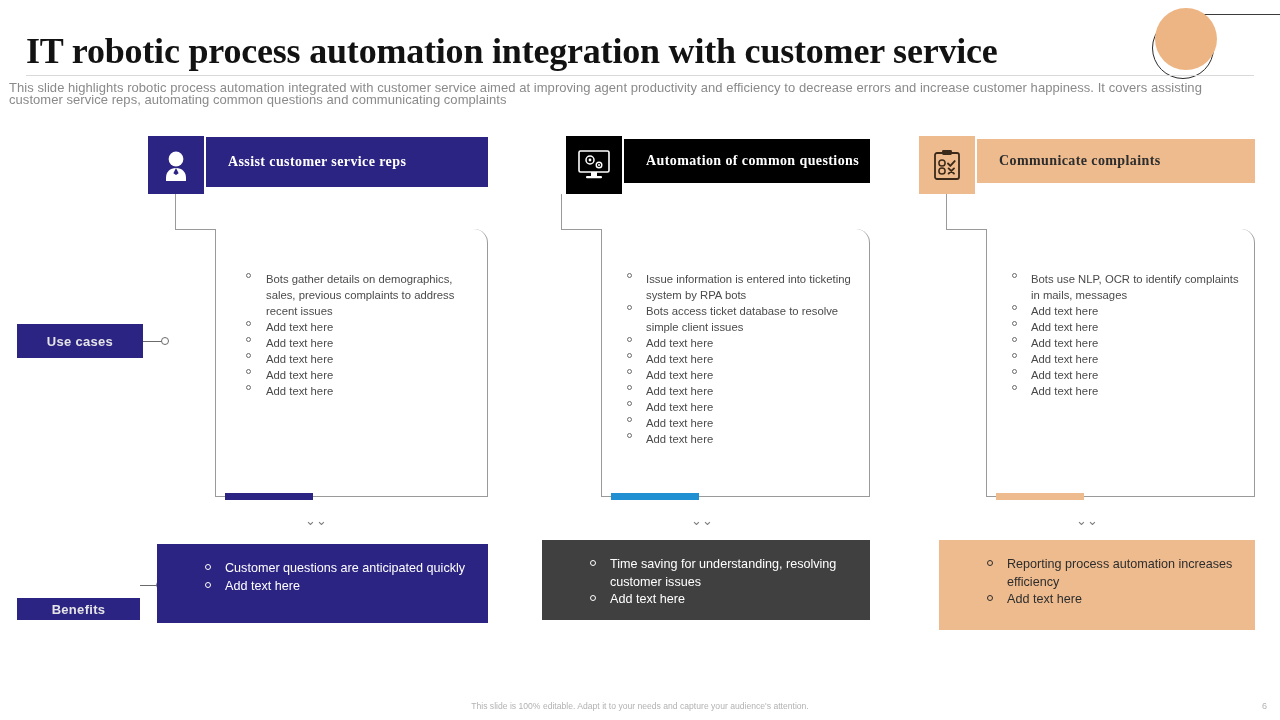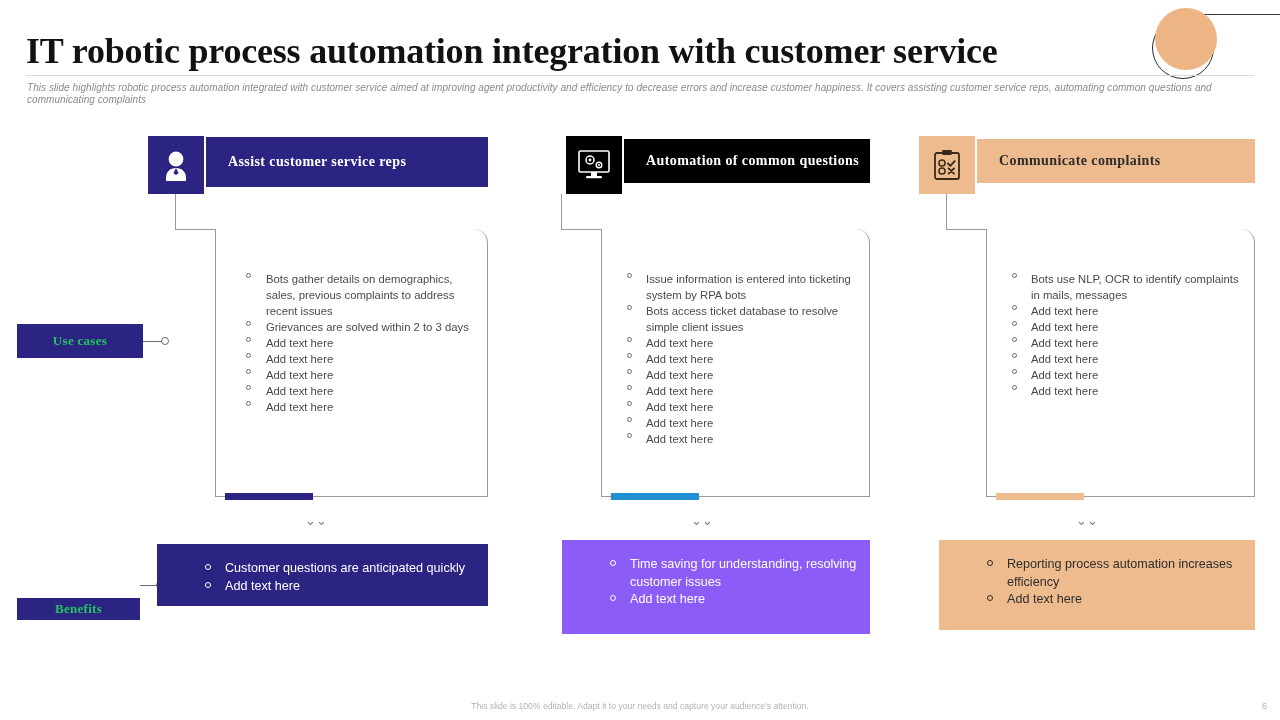--- a/index.html
+++ b/index.html
@@ -30,24 +30,23 @@
     position:absolute; left:26px; top:30px; width:1100px;
     font-family:"Liberation Serif", serif;
     font-size:36px; font-weight:bold; color:#121212;
     letter-spacing:-0.2px; white-space:nowrap;
   }
   .title-rule{
     position:absolute; left:26px; top:75px; width:1228px; height:1px;
     background:#d9d9d9;
   }
   .subtitle{
-    position:absolute; left:27px; top:82px; width:1224px;
-    font-size:10px; color:#8a8a8a; line-height:12px;
+    position:absolute; left:9px; top:82px; width:1224px;
+    font-size:13px; color:#8a8a8a; line-height:12px;
     letter-spacing:0.05px;
-    font-style:italic;
   }
 
   
   .col{ position:absolute; top:136px; }
   .col-1{ left:148px; width:340px; }
   .col-2{ left:534px; width:336px; }
   .col-3{ left:919px; width:336px; }
 
   
   .head-row{ position:relative; height:58px; }
@@ -122,42 +121,42 @@
 
   
   .chev{
     position:absolute; top:380px; left:50%; transform:translateX(-50%);
     color:#7d7d7d; font-size:13px; line-height:9px; text-align:center;
   }
   .col-1 .chev{ left:168px; }
 
   
   .bene{
-    position:absolute; top:408px; left:9px; right:0; height:62px;
+    position:absolute; top:408px; left:9px; right:0; height:79px;
     padding:16px 0 0 0;
   }
   .col-1 .bene{ background:#2c2483; }
-  .col-2 .bene{ background:#8b5cf6; left:28px; top:404px; height:94px; }
+  .col-2 .bene{ background:#404040; left:8px; top:404px; height:80px; }
   .col-3 .bene{ background:#eebb8e; left:20px; top:404px; height:90px; }
   .bene ul{ list-style:none; margin-left:48px; }
   .col-2 .bene ul, .col-3 .bene ul{ margin-left:48px; }
   .bene li{
     position:relative; padding-left:20px; font-size:12.6px; line-height:17.5px;
   }
   .col-1 .bene li, .col-2 .bene li{ color:#ffffff; }
   .col-3 .bene li{ color:#2d2d2d; }
   .bene li .bp{
     position:absolute; left:0; top:4px;
     width:6px; height:6px; border:1px solid currentColor; border-radius:50%;
   }
 
   
   .tag{
-    position:absolute; background:#2c2483; color:#22c55e;
-    font-family:Liberation Serif, serif;
+    position:absolute; background:#2c2483; color:#e5e5e5;
+    font-family:Liberation Sans, sans-serif;
     font-size:13px; font-weight:bold; letter-spacing:0.3px;
     display:flex; align-items:center; justify-content:center;
   }
   .tag-usecases{ left:17px; top:324px; width:126px; height:34px; }
   .tag-benefits{ left:17px; top:598px; width:123px; height:22px; }
 
   .tag-line{ position:absolute; height:1px; background:#6b6b6b; }
   .tag-line-1{ left:143px; top:341px; width:19px; }
   .tag-line-2{ left:140px; top:585px; width:18px; }
   .tag-node{
@@ -205,21 +204,20 @@
         <path d="M15 19l-2.6 5.2L15 26l2.6-1.8z" fill="#2c2483"></path>
       </svg>
     </div>
     <div class="label-bar">Assist customer  service reps</div>
   </div>
   <div class="elbow"></div>
   <div class="elbow-h"></div>
   <div class="card">
     <ul class="bullets">
       <li><span class="bp"></span><span>Bots gather details on demographics,  sales, previous complaints to address recent issues</span></li>
-      <li><span class="bp"></span><span>Grievances  are  solved  within 2 to 3 days</span></li>
       <li><span class="bp"></span><span>Add text here</span></li>
       <li><span class="bp"></span><span>Add text here</span></li>
       <li><span class="bp"></span><span>Add text here</span></li>
       <li><span class="bp"></span><span>Add text here</span></li>
       <li><span class="bp"></span><span>Add text here</span></li>
     </ul>
     <div class="card-accent"></div>
   </div>
   <div class="chev">⌄⌄</div>
   <div class="bene">

